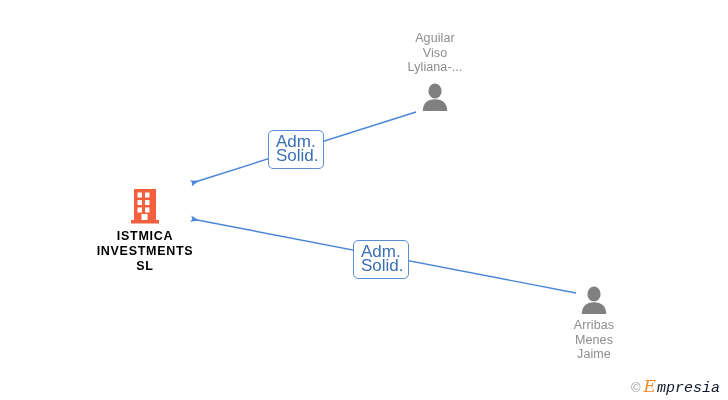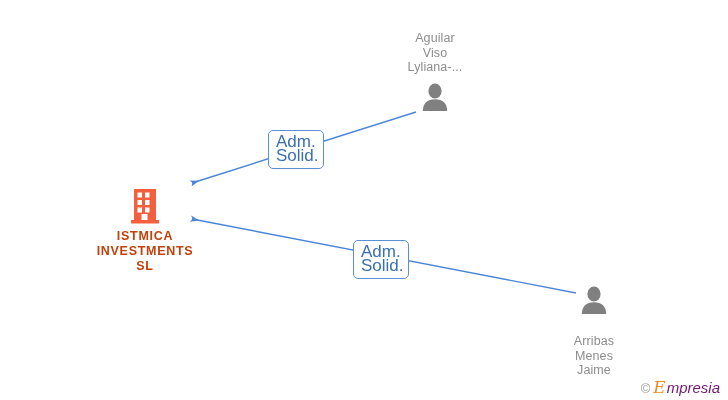--- a/index.html
+++ b/index.html
@@ -31,33 +31,33 @@
   .node {
     position: absolute;
     text-align: center;
     width: 140px;
   }
   .node-icon {
     display: block;
     margin: 0 auto;
   }
   .person-label {
-    margin-top: 20px;
+    margin-top: 4px;
     font-size: 12.5px;
     line-height: 14.5px;
     color: #8d8d8d;
     letter-spacing: 0.1px;
     white-space: pre-line;
   }
   .company-label {
     margin-top: 5px;
     font-size: 12.5px;
     line-height: 15px;
     font-weight: bold;
-    color: #c2410c;
+    color: #000000;
     letter-spacing: 0.7px;
     white-space: pre-line;
   }
 
   
   .node-top-label .person-label {
     margin-top: 0;
     margin-bottom: 8px;
   }
 
@@ -91,24 +91,24 @@
     color: #9a9a9a;
   }
   .wm-e {
     font-family: "DejaVu Serif", serif;
     font-style: italic;
     font-size: 17px;
     color: #f08a24;
     line-height: 1;
   }
   .wm-rest {
-    font-family: Liberation Sans, sans-serif;
+    font-family: Liberation Mono, monospace;
     font-style: italic;
     font-size: 15px;
-    color: #701a75;
+    color: #0f172a;
     line-height: 1;
     margin-left: -2px;
   }
 </style>
 </head>
 <body>
 
 <div id="canvas">
 
   <svg id="edges" viewBox="0 0 728 400" width="728" height="400">

